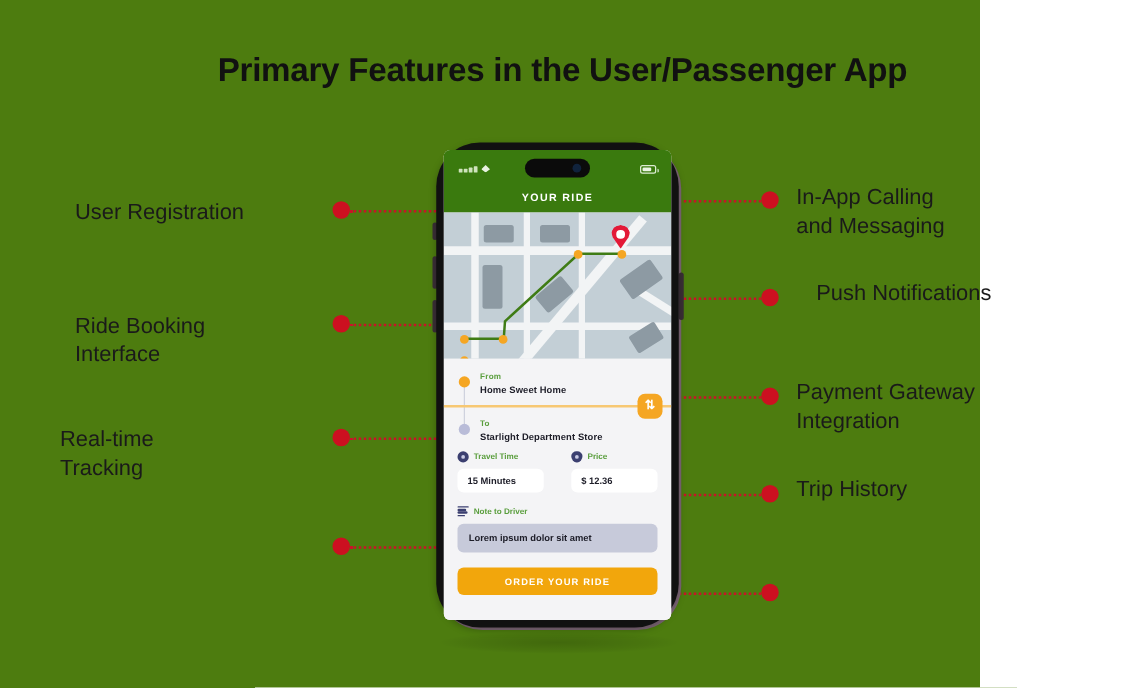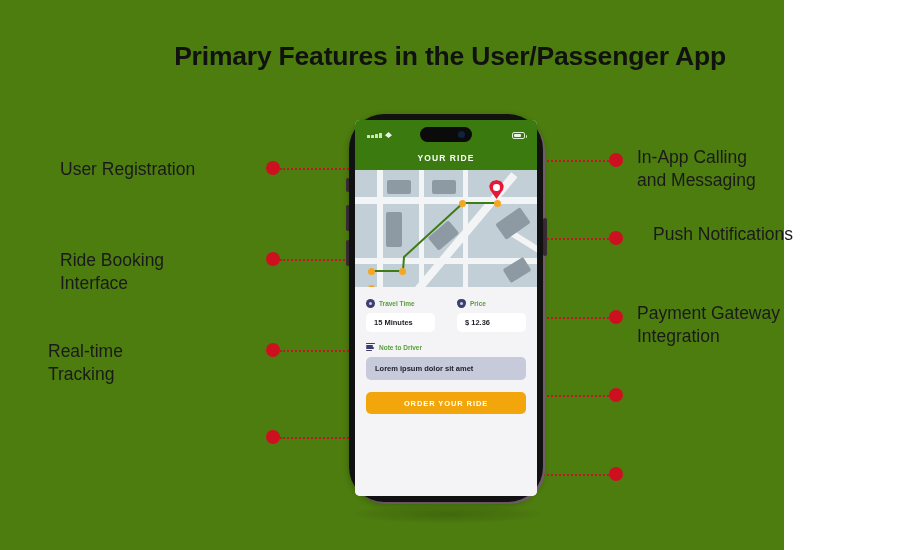--- a/index.html
+++ b/index.html
@@ -232,20 +232,23 @@
 
   <div class="leader" style="left:543px; top:317px; width:66px;"></div>
   <div class="dot" style="left:609px; top:310px;"></div>
   <div class="callout right" style="left:637px; top:302px; width:210px;">
     <div class="lbl">Payment Gateway
 Integration</div>
   </div>
 
   <div class="leader" style="left:543px; top:395px; width:66px;"></div>
   <div class="dot" style="left:609px; top:388px;"></div>
+  <div class="callout right" style="left:637px; top:380px; width:210px;">
+    <div class="lbl">Trip History</div>
+  </div>
 
   <div class="leader" style="left:543px; top:474px; width:66px;"></div>
   <div class="dot" style="left:609px; top:467px;"></div>
 
   <div class="phone-shadow"></div>
   <div class="phone-back"></div>
   <div class="btn-side btn-silent"></div>
   <div class="btn-side btn-volup"></div>
   <div class="btn-side btn-voldn"></div>
   <div class="btn-side btn-power"></div>
@@ -295,20 +298,37 @@
         <div class="wp" style="left:13px; top:98px;"></div>
         <div class="wp" style="left:13px; top:115px;"></div>
         <div class="wp" style="left:44px; top:98px;"></div>
         <div class="wp" style="left:104px; top:30px;"></div>
         <div class="wp" style="left:139px; top:30px;"></div>
         <div class="pin" style="left:134px; top:10px;"></div>
       </div>
 
       <div class="card">
 
+        <div class="fromto">
+          <div class="ft-stem"></div>
+          <div class="ft-dot a"></div>
+          <div class="ft-dot b"></div>
+
+          <div class="ft-text a">
+            <div class="k">From</div>
+            <div class="v">Home Sweet Home</div>
+          </div>
+          <div class="ft-text b">
+            <div class="k">To</div>
+            <div class="v">Starlight Department Store</div>
+          </div>
+
+          <div class="ft-rule"></div>
+          <div class="swap">⇅</div>
+        </div>
 
         <div class="metrics">
           <div class="metric">
             <div class="m-head">
               <span class="m-ico"></span>
               <span class="m-lbl">Travel Time</span>
             </div>
             <div class="m-box">15 Minutes</div>
           </div>
           <div class="metric">

